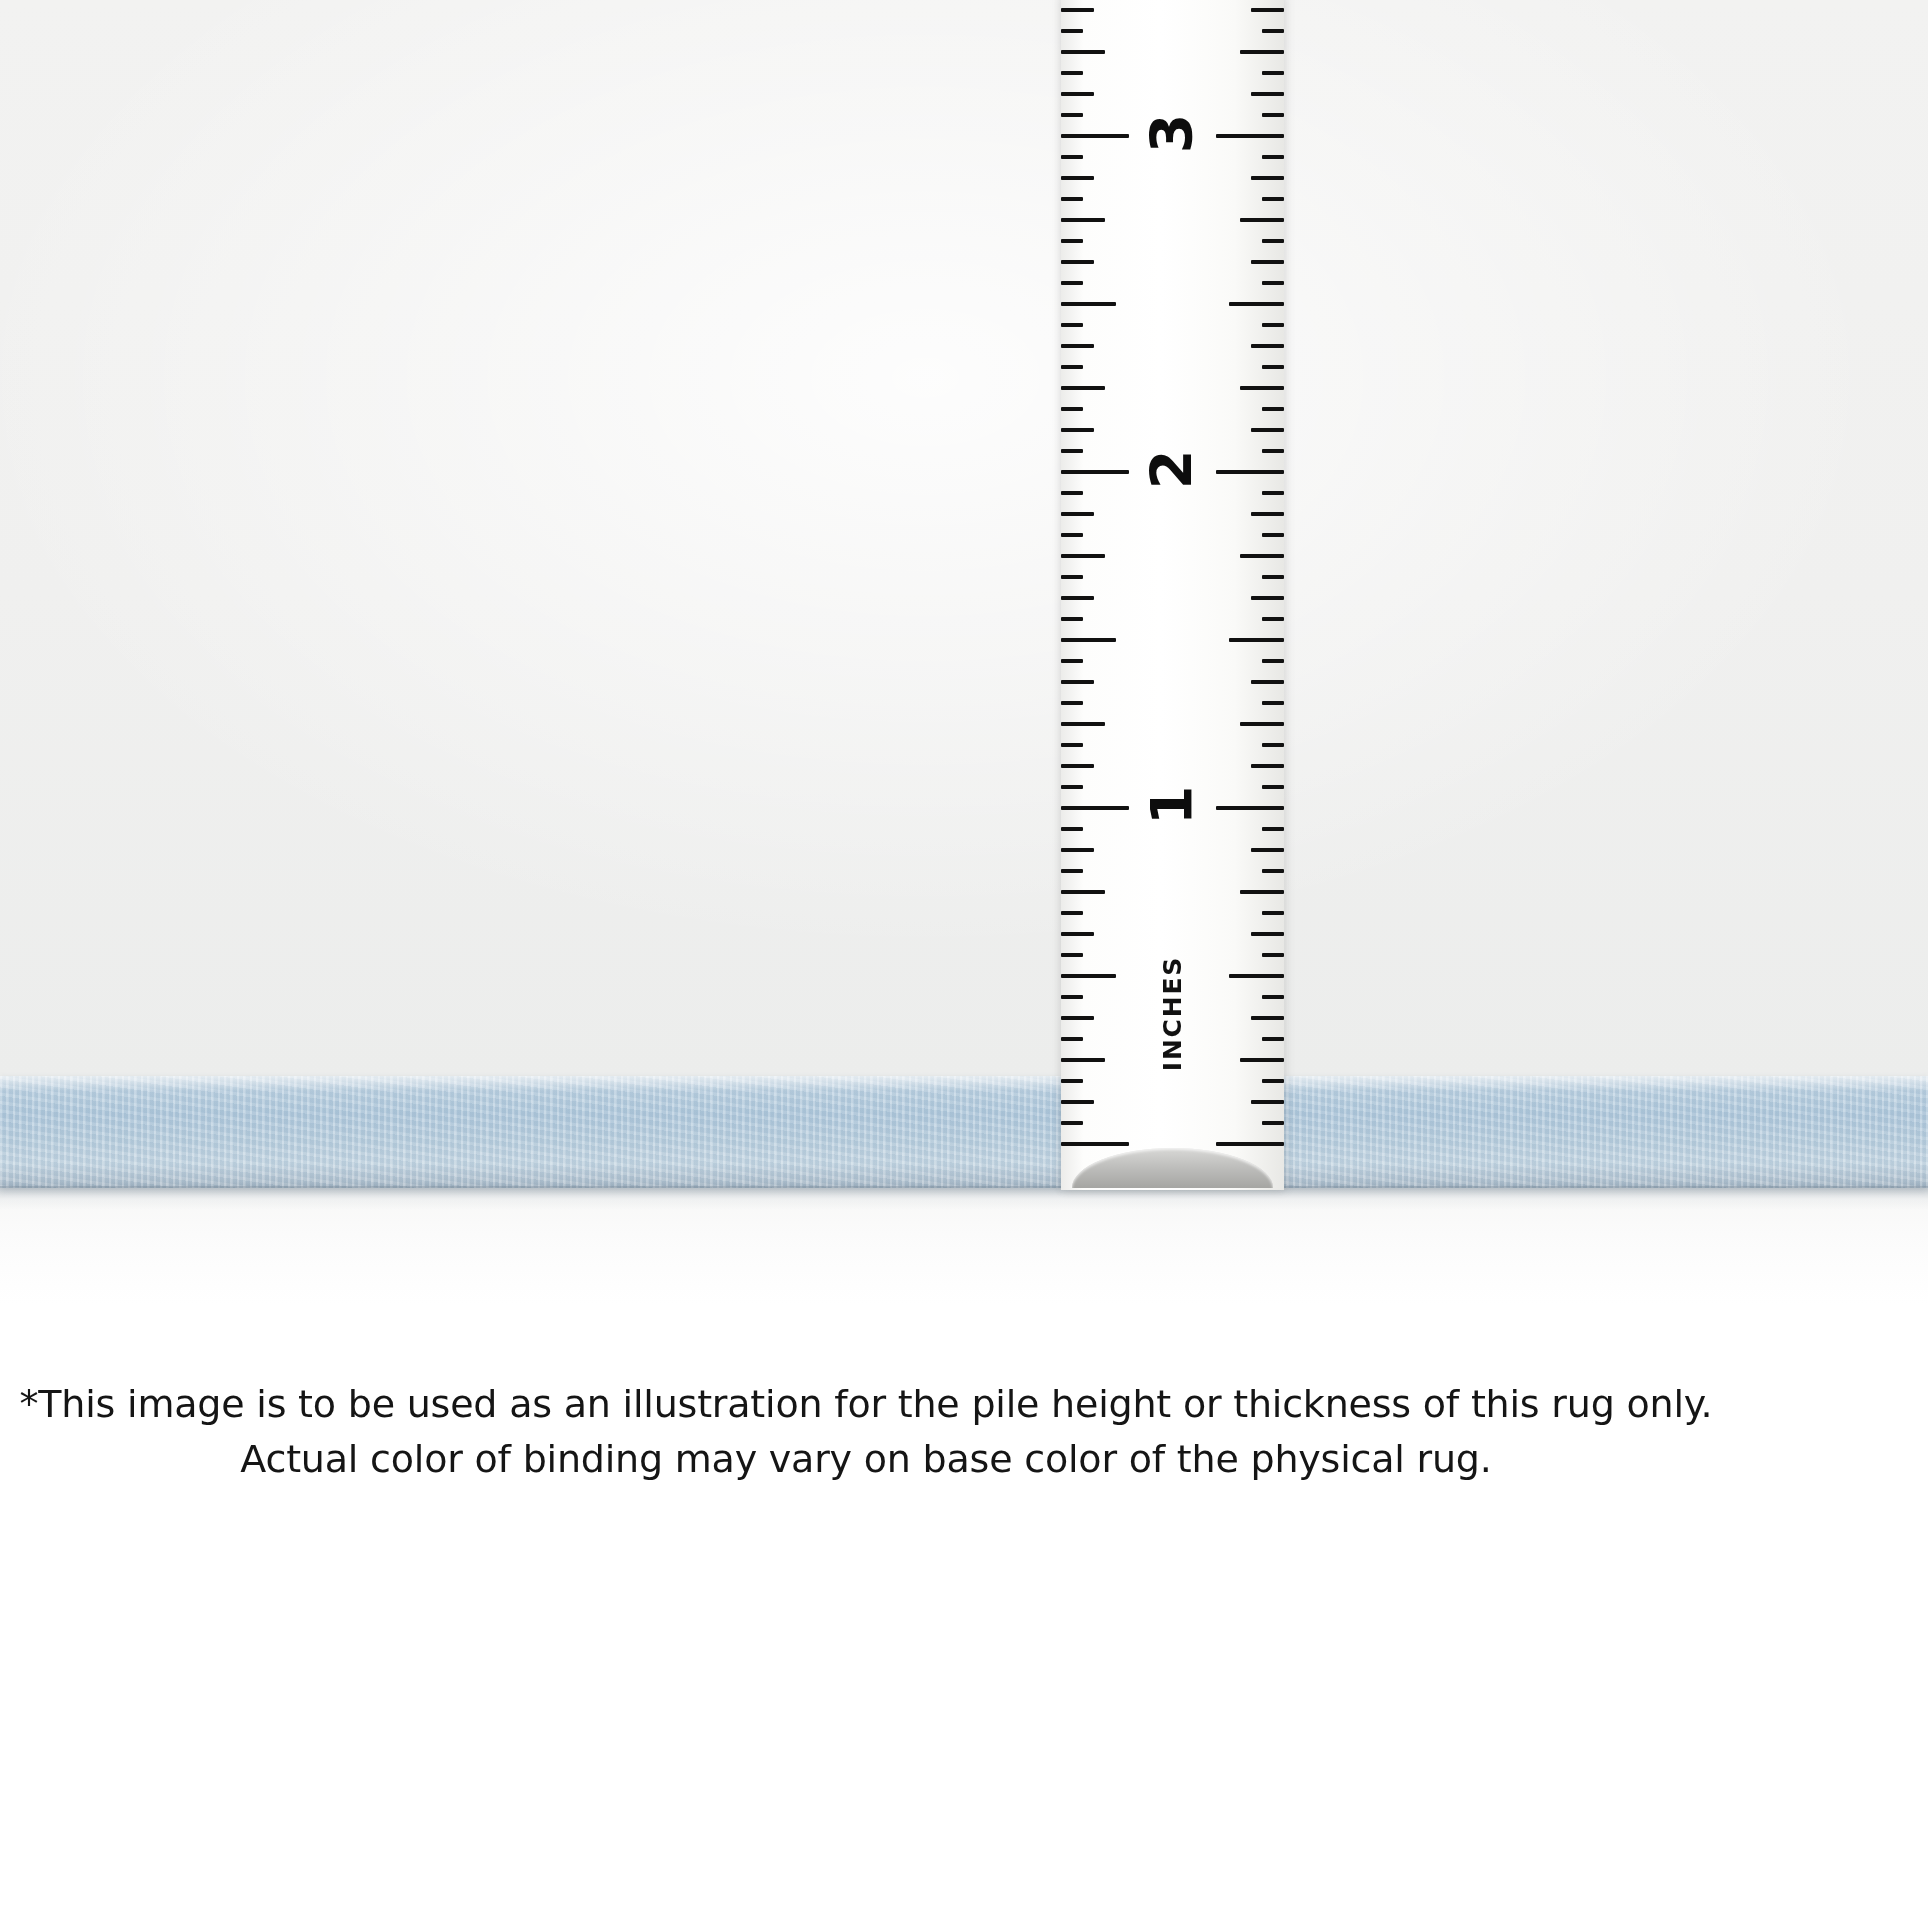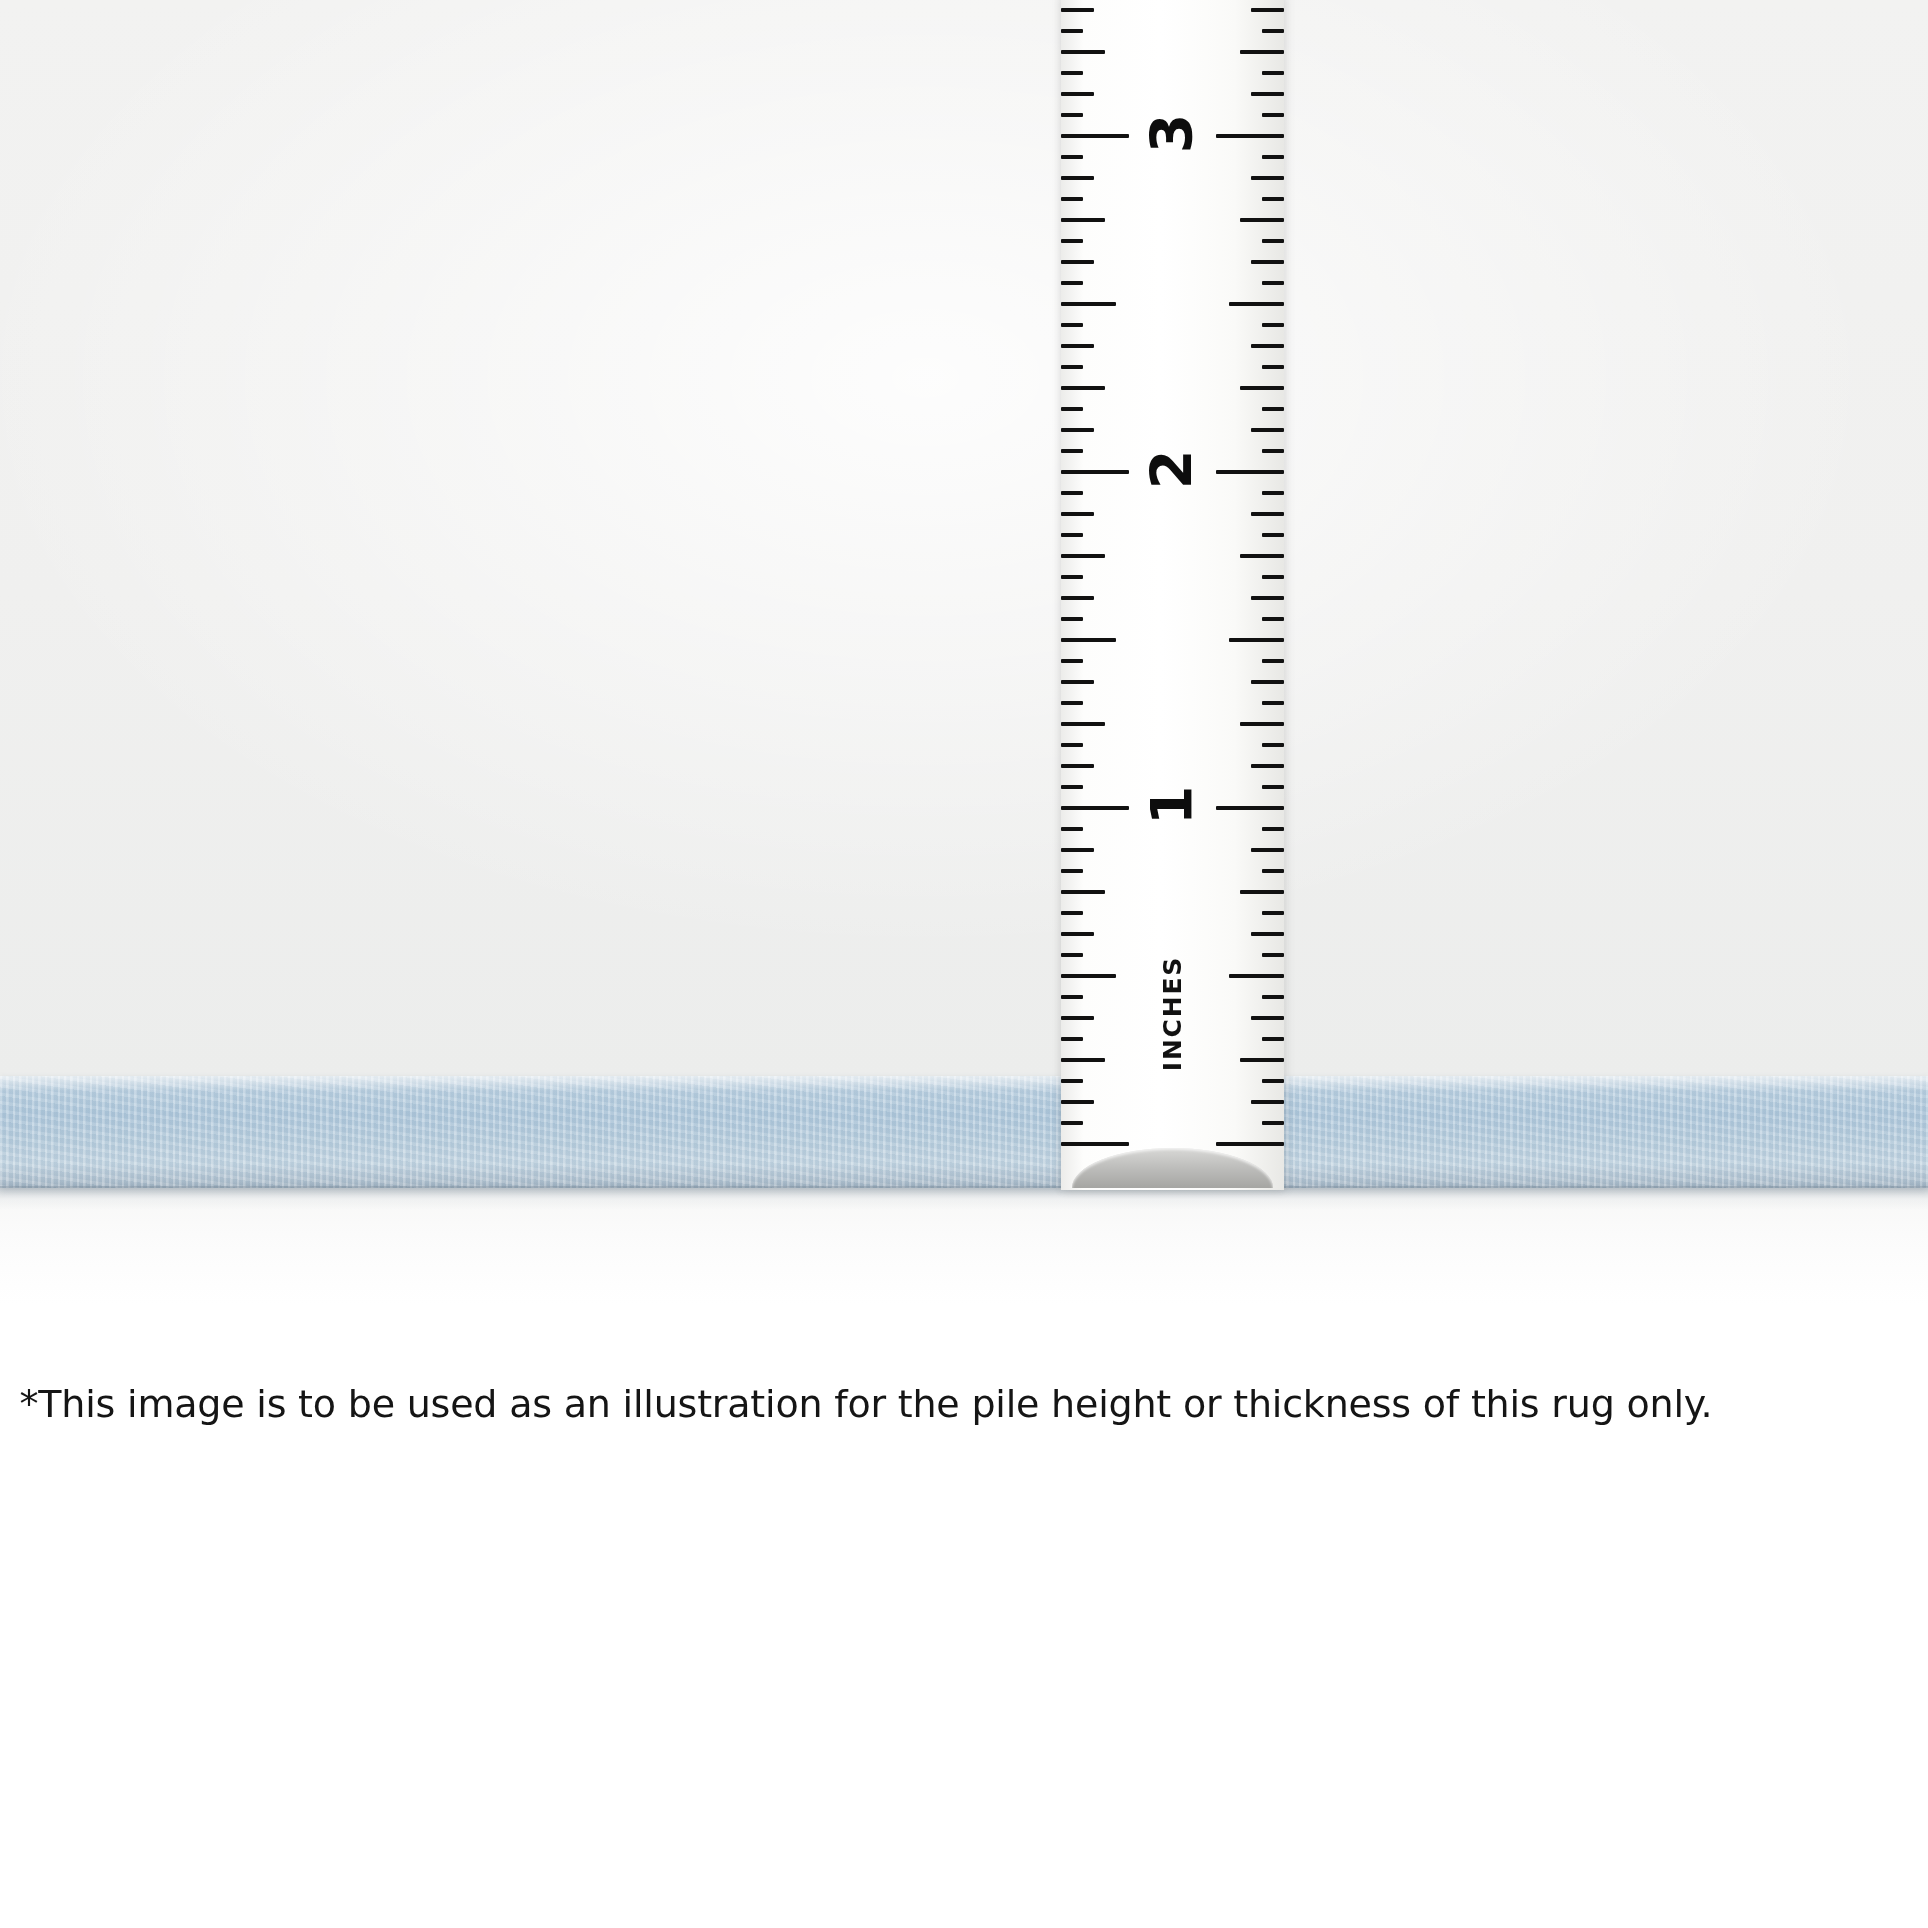--- a/index.html
+++ b/index.html
@@ -327,16 +327,17 @@
     </div>
 
     <div class="tape-tip">
       <div class="metal"></div>
     </div>
 
   </div>
 
   <div class="caption">
     <span class="line">*This image is to be used as an illustration for the pile height or thickness of this rug only.</span>
+    <span class="line">Actual color of binding may vary on base color of the physical rug.</span>
   </div>
 
 </div>
 
 
 </body></html>

